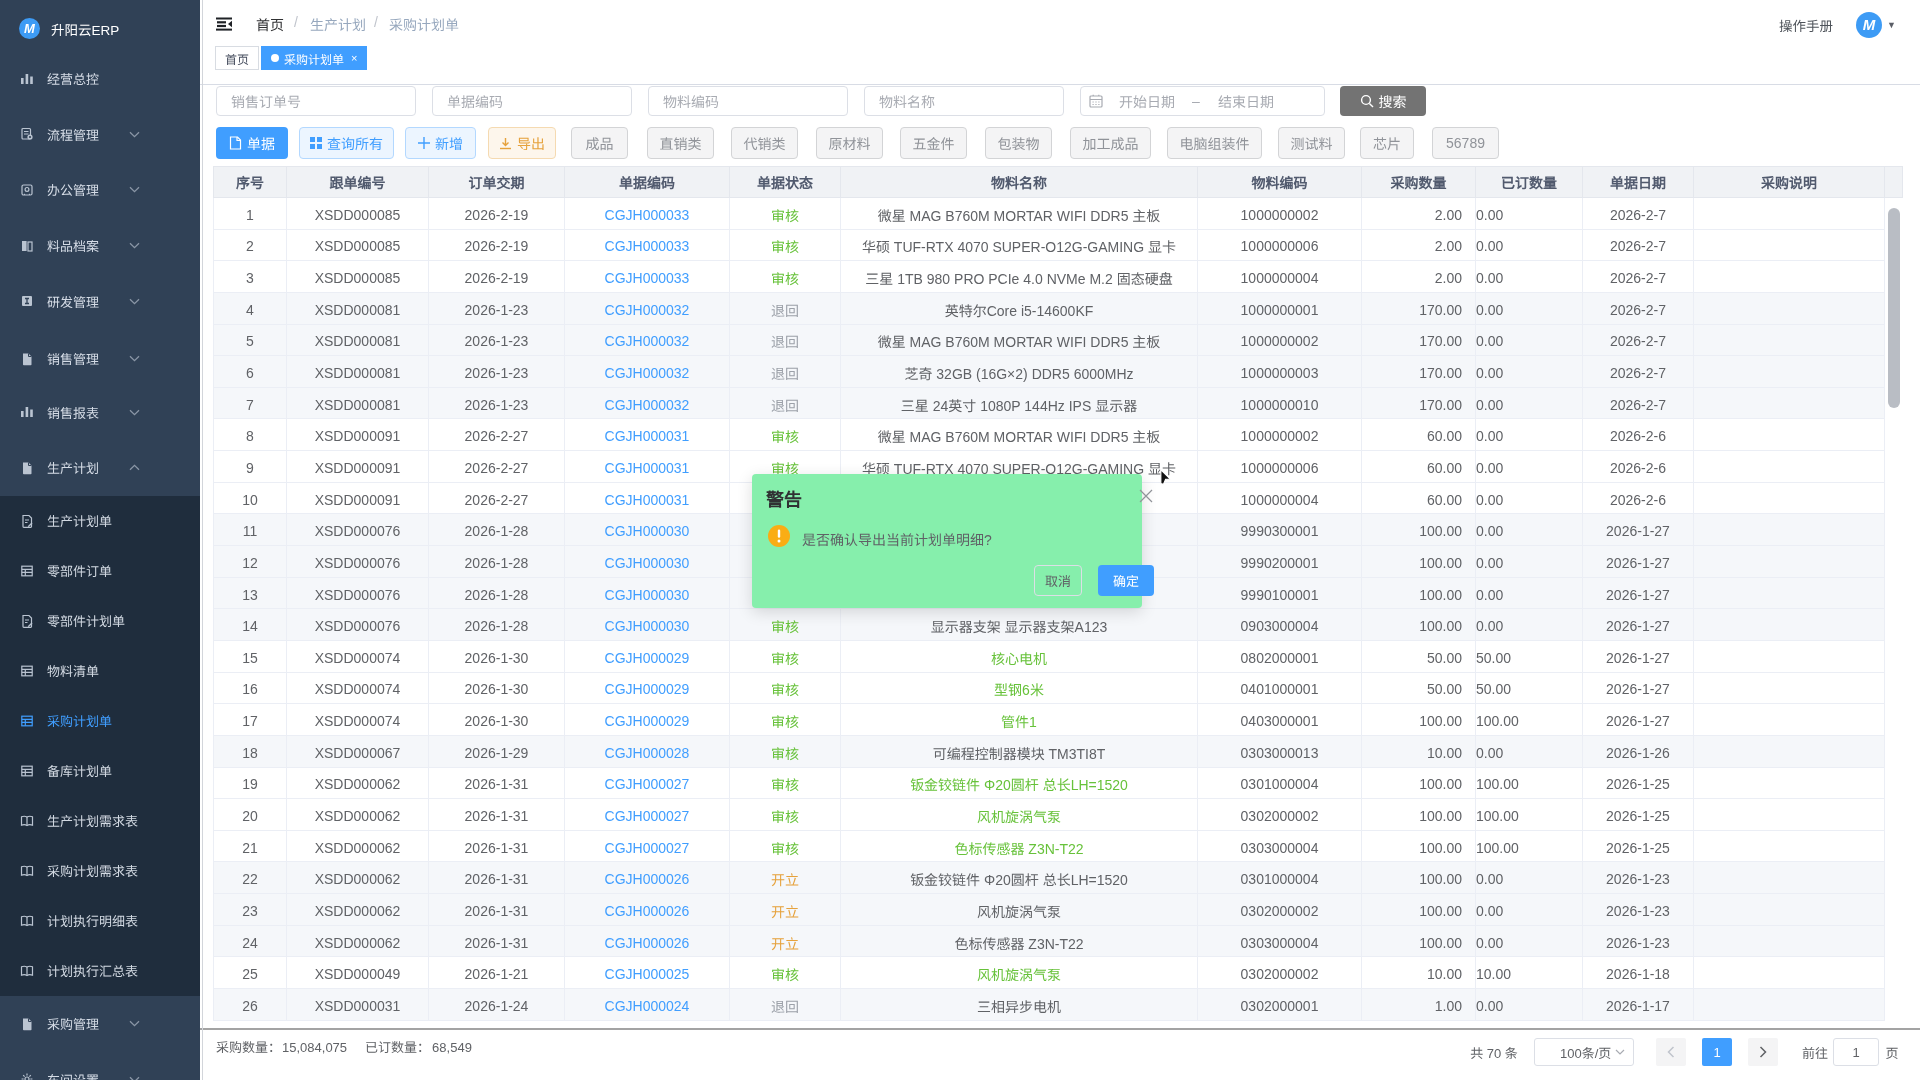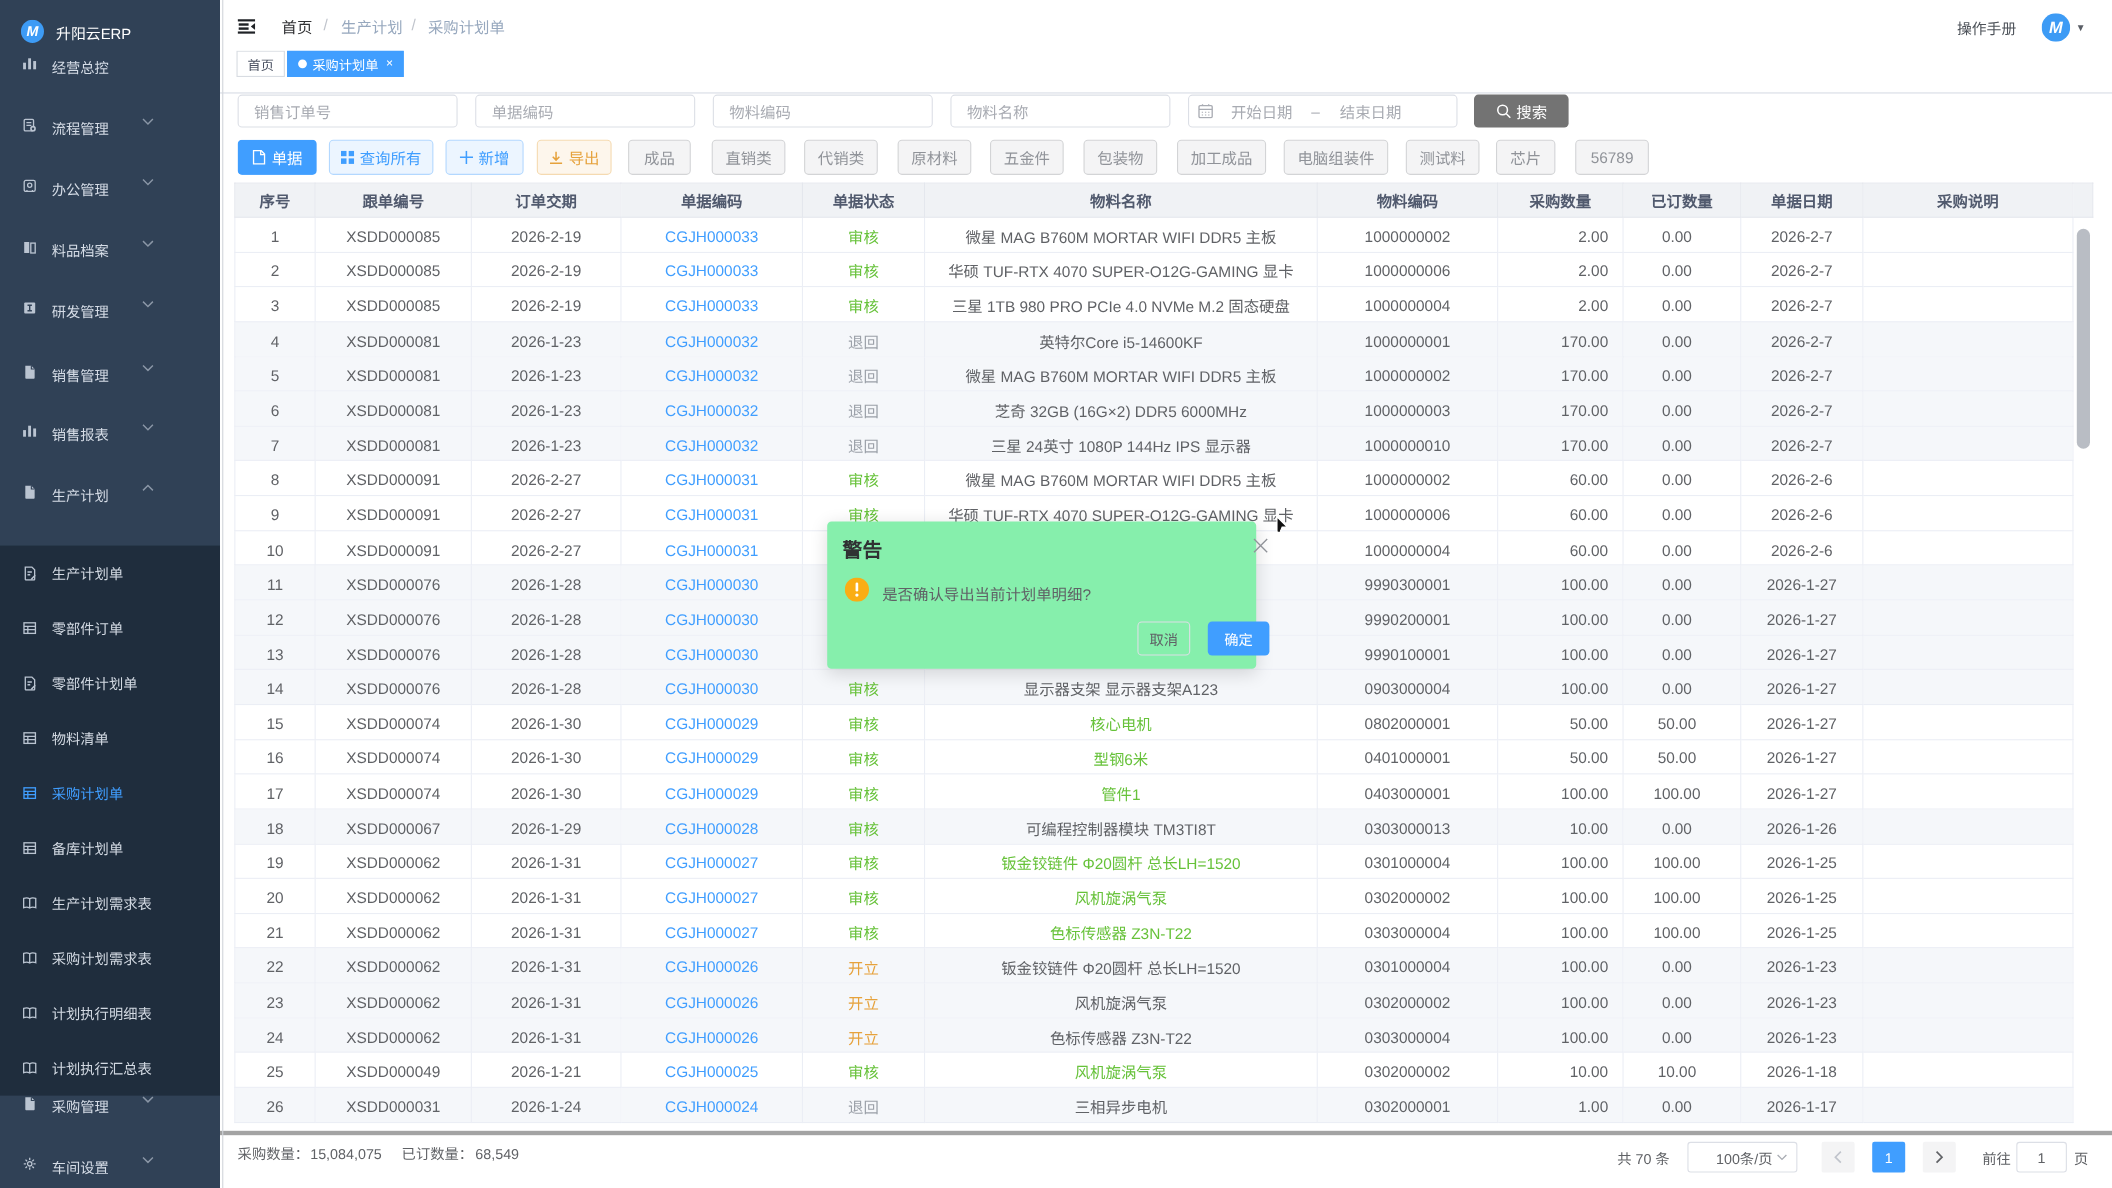--- a/index.html
+++ b/index.html
@@ -1,21 +1,21 @@
 <!DOCTYPE html>
 <html lang="zh-CN"><head><meta charset="utf-8">
 <style>
 *{margin:0;padding:0;box-sizing:border-box}
 html,body{width:1920px;height:1080px;overflow:hidden;font-family:"Liberation Sans",sans-serif;background:#fff}
 .abs{position:absolute}
 
 #sidebar{position:absolute;left:0;top:0;width:200px;height:1080px;background:#304156;z-index:5;overflow:hidden}
 #logo{position:absolute;left:0;top:0;width:200px;height:51px}
 #logo .lt{position:absolute;left:51px;top:19px;font-size:13.5px;font-weight:normal;color:#fff}
-.mi{position:absolute;left:0;width:160px;height:55.6px;display:flex;align-items:flex-start;padding-left:20px;color:#d5dce6;font-size:13px}
+.mi{position:absolute;left:0;width:160px;height:55.6px;display:flex;align-items:center;padding-left:20px;color:#d5dce6;font-size:13px}
 .mi svg,.si svg{flex:0 0 auto;color:#bac4d1}
 .ml{margin-left:13px;white-space:nowrap}
 .arr{position:absolute;right:20px}
 .submenu{position:absolute;left:0;width:200px;background:#1f2d3d}
 .si{width:200px;height:50px;display:flex;align-items:center;padding-left:20px;color:#d2d9e2;font-size:13px}
 .si.act{color:#409EFF}
 .si.act svg{color:#409EFF}
 
 #nav{position:absolute;left:200px;top:0;width:1720px;height:46px;background:#fff}
 #hamb{position:absolute;left:16px;top:17px}
@@ -36,30 +36,30 @@
 .b-lt{background:#ecf5ff;border-color:#b3d8ff;color:#409EFF}
 .b-wa{background:#fdf6ec;border-color:#f5dab1;color:#E6A23C}
 .b-gr{background:#f4f4f5;border-color:#d3d4d6;color:#909399}
 .bic{margin-right:5px;display:flex}
 
 #tblwrap{position:absolute;left:213px;top:166px;width:1689px}
 table{border-collapse:collapse;table-layout:fixed;width:1689px;font-size:14px}
 th{background:#f0f2f5;color:#515a6e;font-weight:bold;height:31px;border:1px solid #e4e7ed;text-align:center;padding:0;overflow:hidden;white-space:nowrap}
 td{height:31.65px;border:1px solid #ebeef5;color:#606266;text-align:center;padding:3px 0 0 0;overflow:hidden;white-space:nowrap}
 td.num{text-align:right;padding-right:13px}
-td.num2{text-align:center;padding-right:9px}
+td.num2{text-align:left;padding-right:9px}
 td.lnk{color:#409EFF}
 td.grn,.st-g{color:#67C23A}
 .st-b{color:#9ca1a9}
 .st-o{color:#E6A23C}
 tr.stripe td{background:#f5f7fa}
 td.gut{background:#fff !important;border-top:none;border-bottom:none;border-right:none}
 th.gut{border-right:1px solid #e4e7ed}
 
-#foot{position:absolute;left:200px;top:1028px;width:1720px;height:52px;border-top:4px solid #a3a3a3;background:#fff;font-size:13px;color:#606266}
+#foot{position:absolute;left:200px;top:1028px;width:1720px;height:52px;border-top:2px solid #a3a3a3;background:#fff;font-size:13px;color:#606266}
 .pgbox{position:absolute;top:1038px;height:28px;display:flex;align-items:center;justify-content:center;font-size:13px;color:#606266}
 
 #thumb{position:absolute;left:1888px;top:208px;width:12px;height:200px;border-radius:6px;background:#b9bdc4}
 
 #modal{position:absolute;left:752px;top:474px;width:390px;height:134px;background:#86efac;border-radius:4px;box-shadow:0 4px 16px rgba(0,0,0,0.14);z-index:20}
 </style></head>
 <body>
 <div id="sideline" style="position:absolute;left:202px;top:0;width:1px;height:1080px;background:#d2d5da;z-index:6"></div>
 <div id="sidebar">
  <div id="logo">

